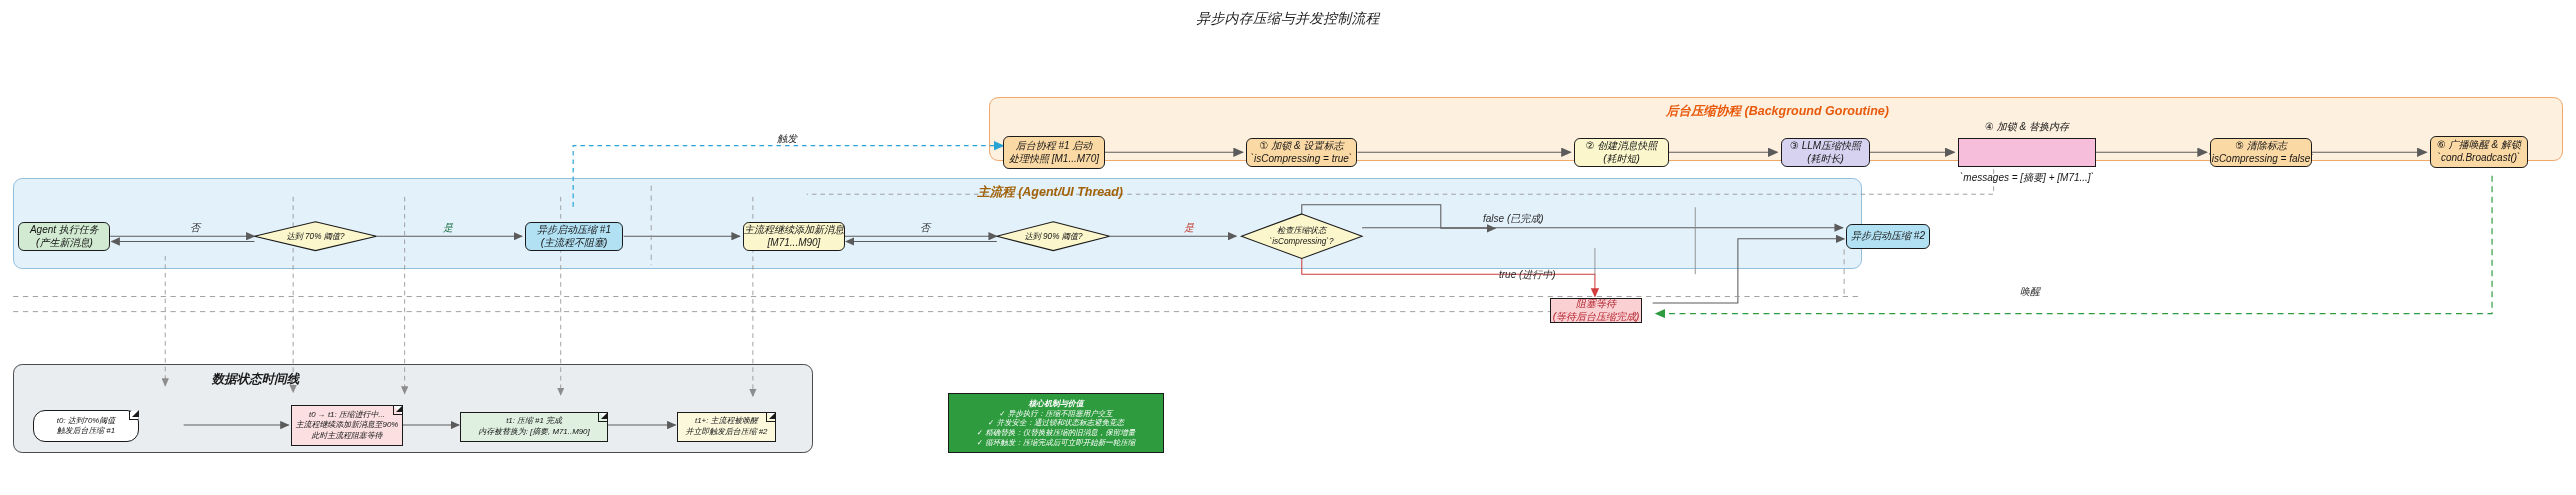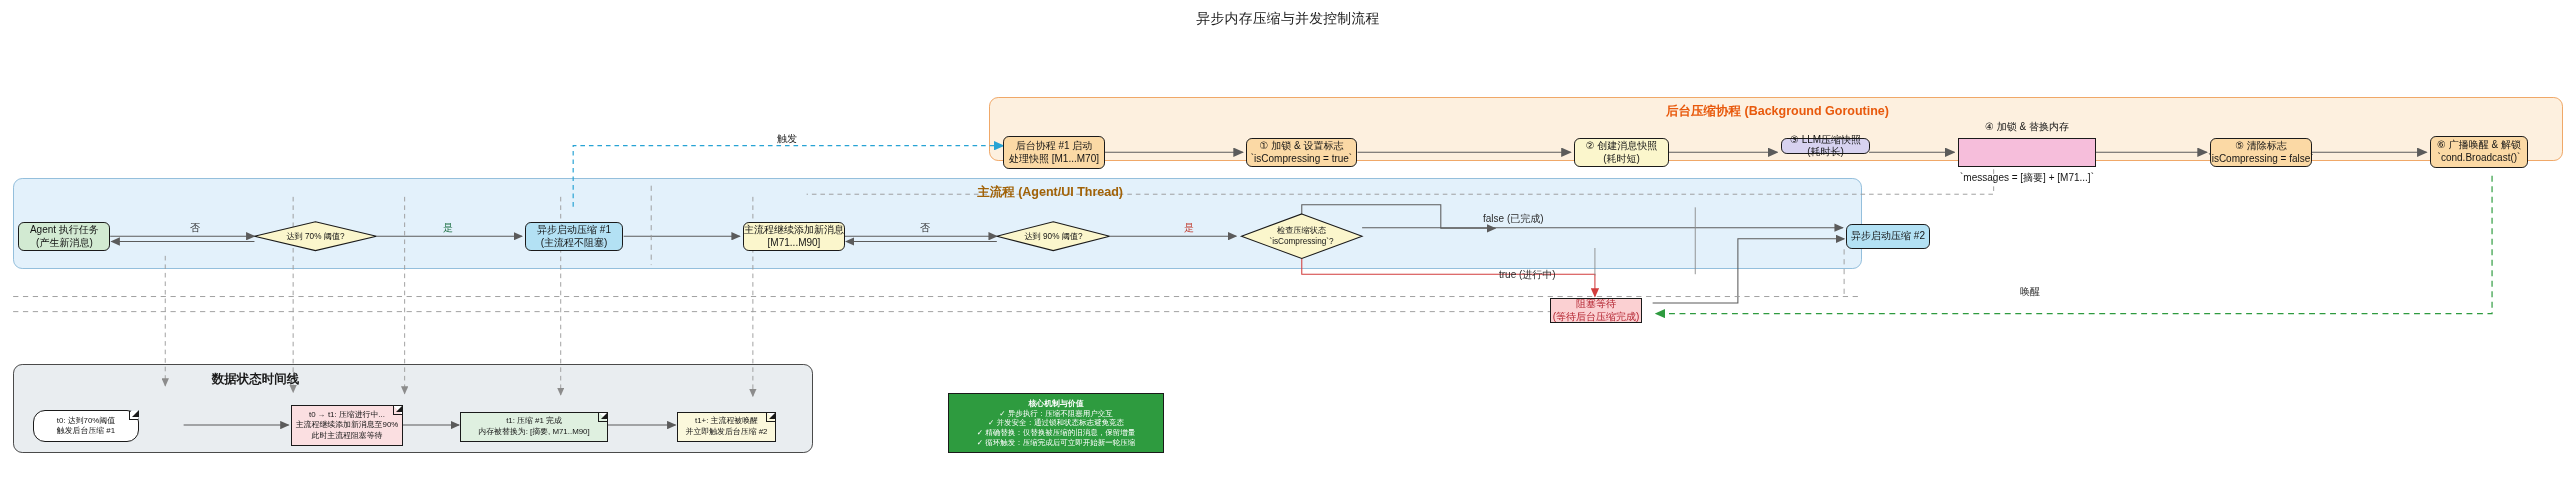--- a/index.html
+++ b/index.html
@@ -5,21 +5,21 @@
   html, body {
     margin: 0; padding: 0;
     background: #ffffff;
   }
   body {
     width: 2576px; height: 496px;
     font-family: "Liberation Sans", "DejaVu Sans", sans-serif;
     position: relative;
     overflow: hidden;
   }
-  #canvas { position: absolute; left:0; top:0; width:2576px; height:496px; }
+  #canvas { position: absolute; left:0; top:0; width:2576px; height:496px;font-style:italic; }
   .abs { position: absolute; box-sizing: border-box; }
 
   
   .title {
     left: 0; top: 9.8px; width: 2576px;
     text-align: center;
     font-size: 13.8px; color: #1a1a1a;
     letter-spacing: 0.3px;
   }
   .lane-bg { border-radius: 9.2px; }
@@ -246,21 +246,21 @@
   <div class="abs node rounded n-orange" style="left:1246px; top:138px; width:111px; height:29px;">
     <span class="ln">① 加锁 &amp; 设置标志</span>
     <span class="ln">`isCompressing = true`</span>
   </div>
 
   <div class="abs node rounded n-yellow" style="left:1574px; top:138px; width:95px; height:29px;">
     <span class="ln">② 创建消息快照</span>
     <span class="ln">(耗时短)</span>
   </div>
 
-  <div class="abs node rounded n-purple" style="left:1781px; top:138px; width:89px; height:16px;">
+  <div class="abs node rounded n-purple" style="left:1781px; top:138px; width:89px; height:29px;">
     <span class="ln">③ LLM压缩快照</span>
     <span class="ln">(耗时长)</span>
   </div>
 
   <div class="abs node sharp n-pink" style="left:1958px; top:138px; width:138px; height:29px;gap:38px;">
     <span class="ln">④ 加锁 &amp; 替换内存</span>
     <span class="ln">`messages = [摘要] + [M71...]`</span>
   </div>
 
   <div class="abs node rounded n-orange" style="left:2210px; top:138px; width:102px; height:29px;">

